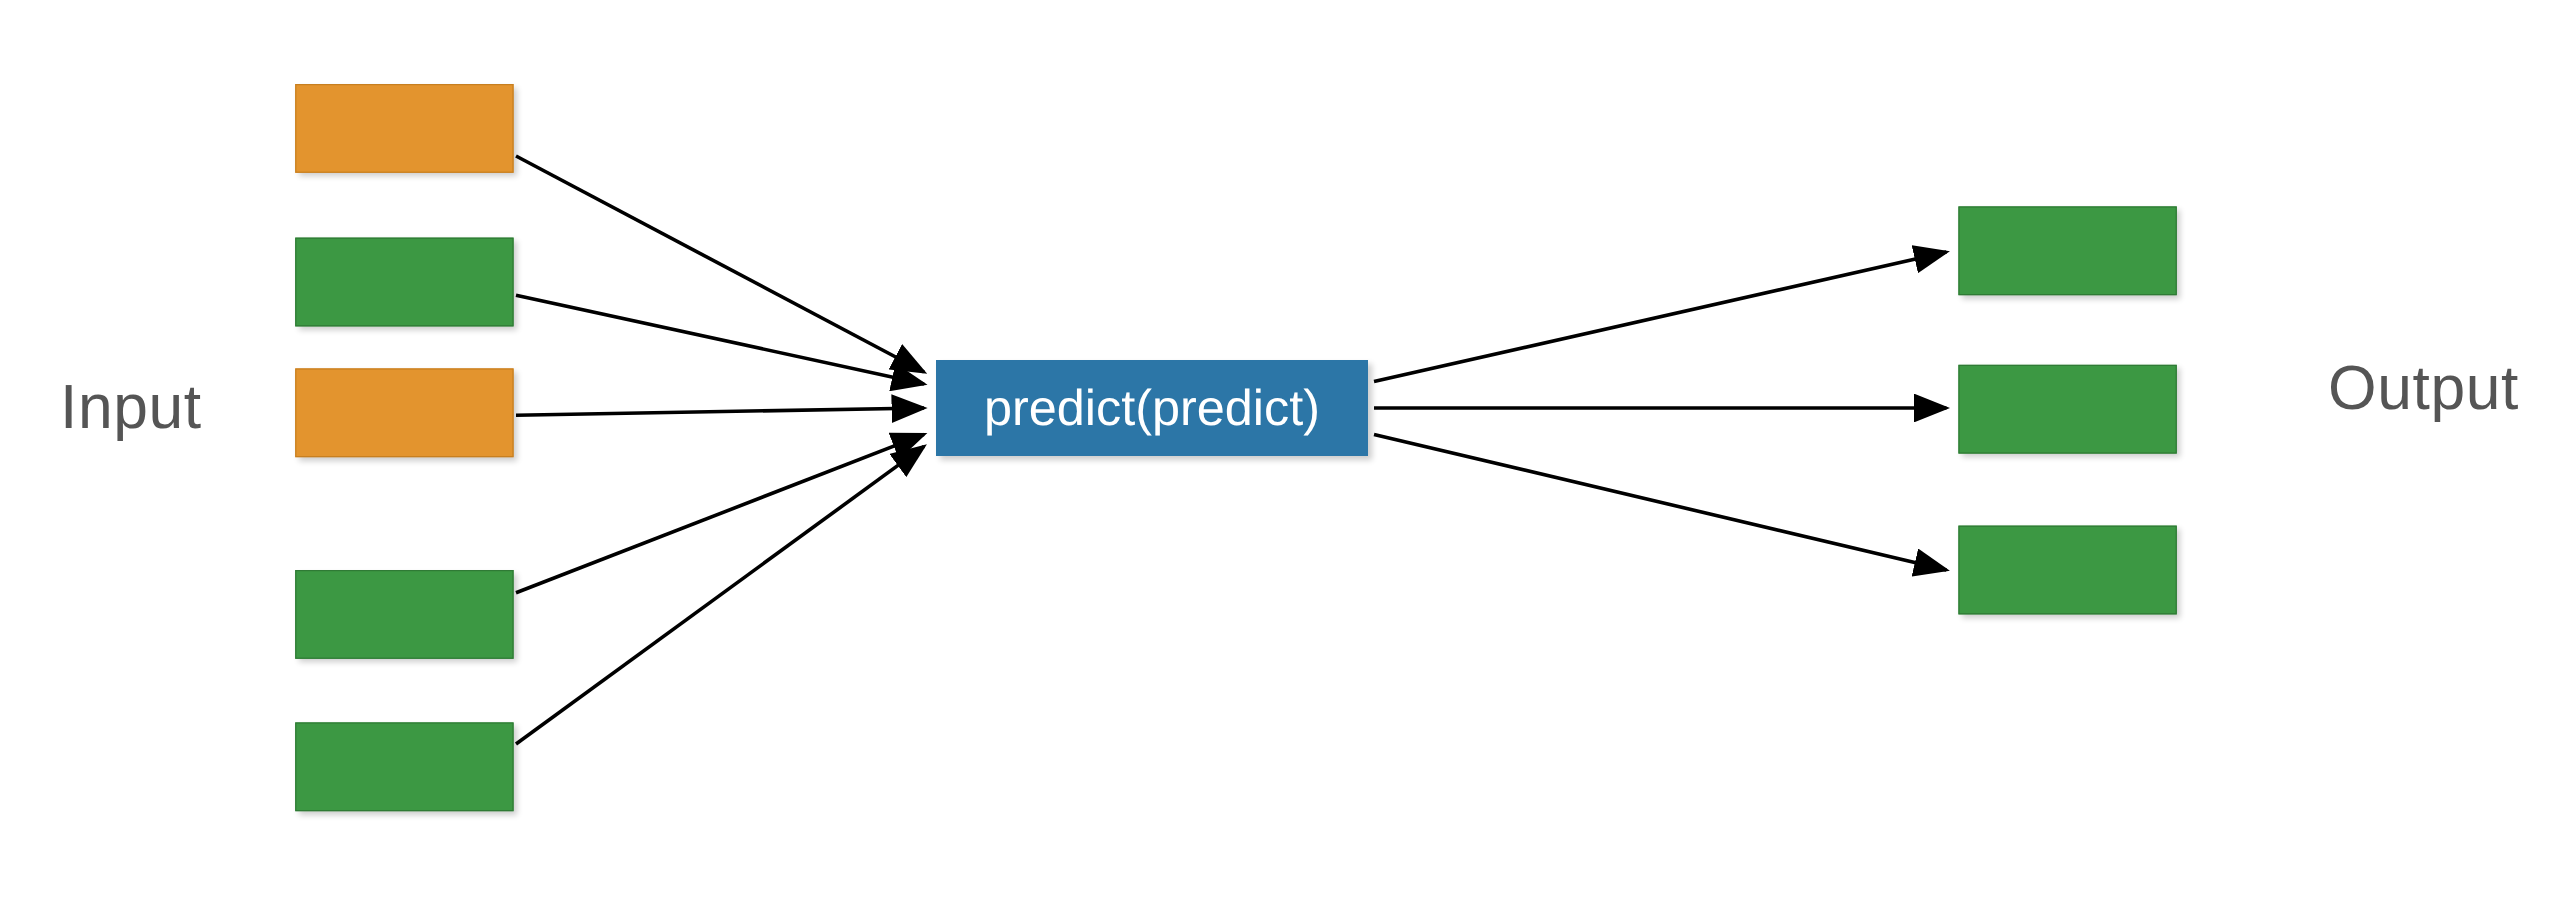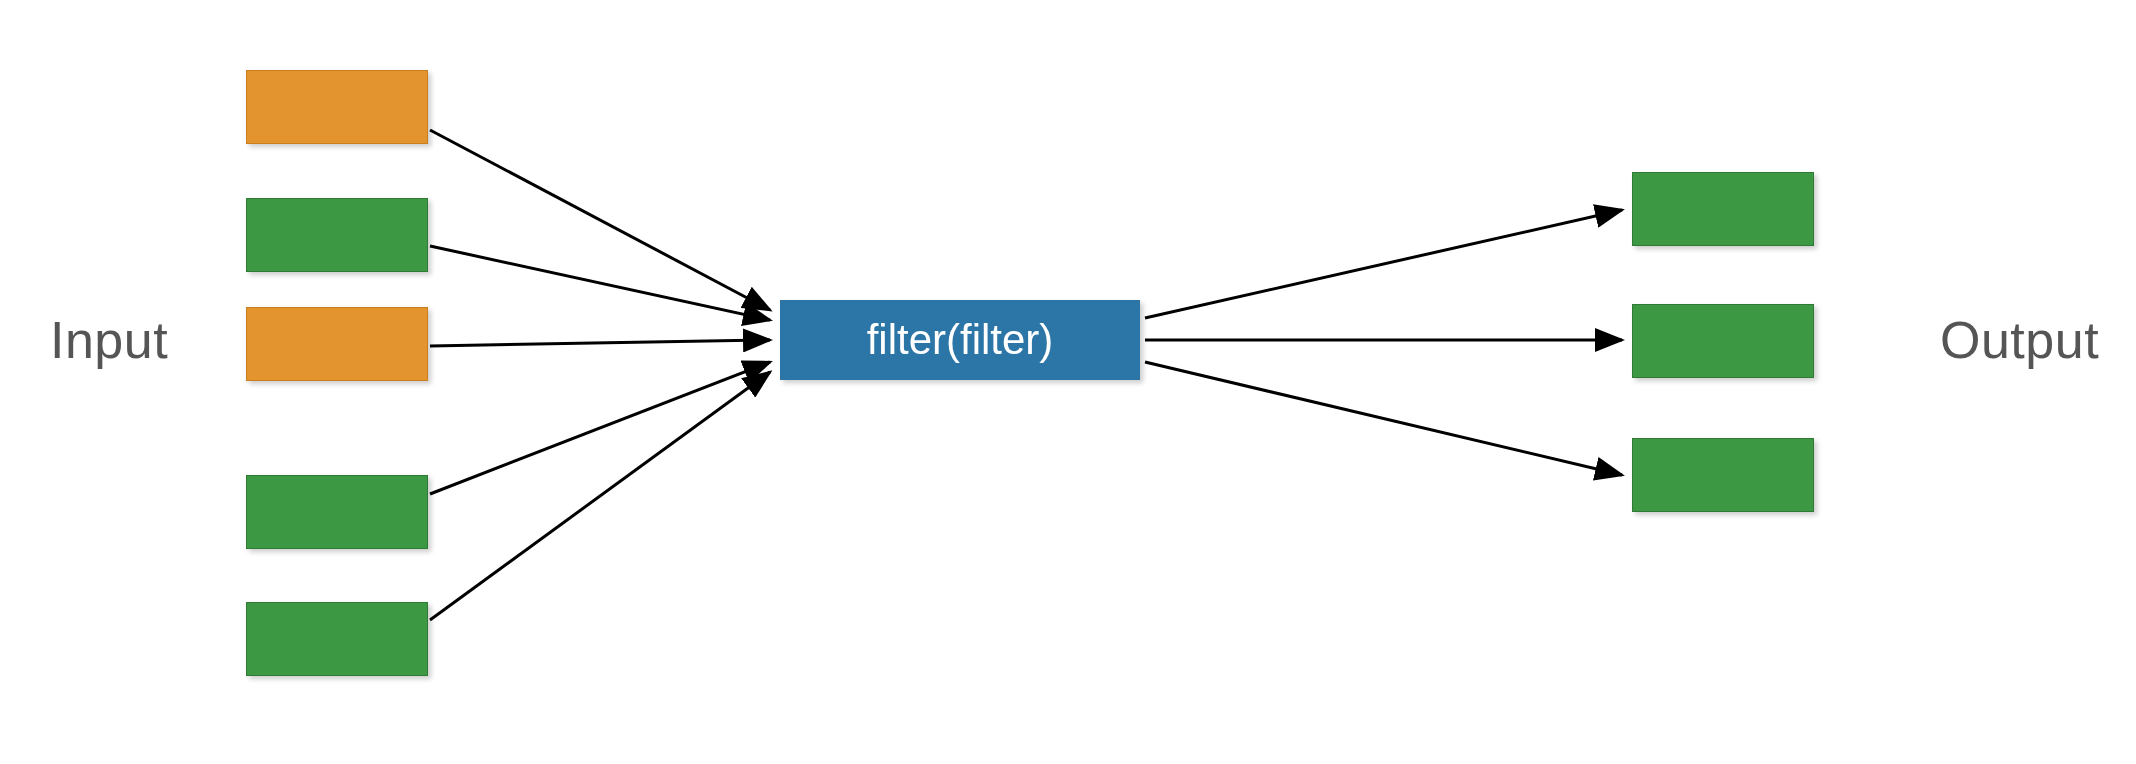--- a/index.html
+++ b/index.html
@@ -21,21 +21,21 @@
       font-weight: 300;
       letter-spacing: 0.5px;
     }
     .input-label {
       left: 50px;
       top: 310px;
       text-align: center;
     }
     .output-label {
       left: 1940px;
-      top: 310px;
+      top: 294px;
     }
     .box {
       position: absolute;
       box-shadow: 3px 3px 5px rgba(0,0,0,0.2);
     }
     .box-orange {
       background: #e3942e;
       width: 182px;
       height: 74px;
       border: 1px solid #c77f20;
@@ -81,21 +81,21 @@
 <div class="label input-label">Input</div>
 <div class="label output-label">Output</div>
 
 <div class="box box-orange input-box-1"></div>
 <div class="box box-green input-box-2"></div>
 <div class="box box-orange input-box-3"></div>
 <div class="box box-green input-box-4"></div>
 <div class="box box-green input-box-5"></div>
 
 <div class="box box-blue filter-box">
-  <span>filter(filter)</span>
+  <span>predict(predict)</span>
 </div>
 
 <div class="box box-green output-box-1"></div>
 <div class="box box-green output-box-2"></div>
 <div class="box box-green output-box-3"></div>
 
 <svg class="arrows">
   <defs>
     <marker id="arrowhead" markerWidth="10" markerHeight="8" refX="9" refY="4" orient="auto">
       <polygon points="0 0, 10 4, 0 8" fill="#000000"></polygon>

